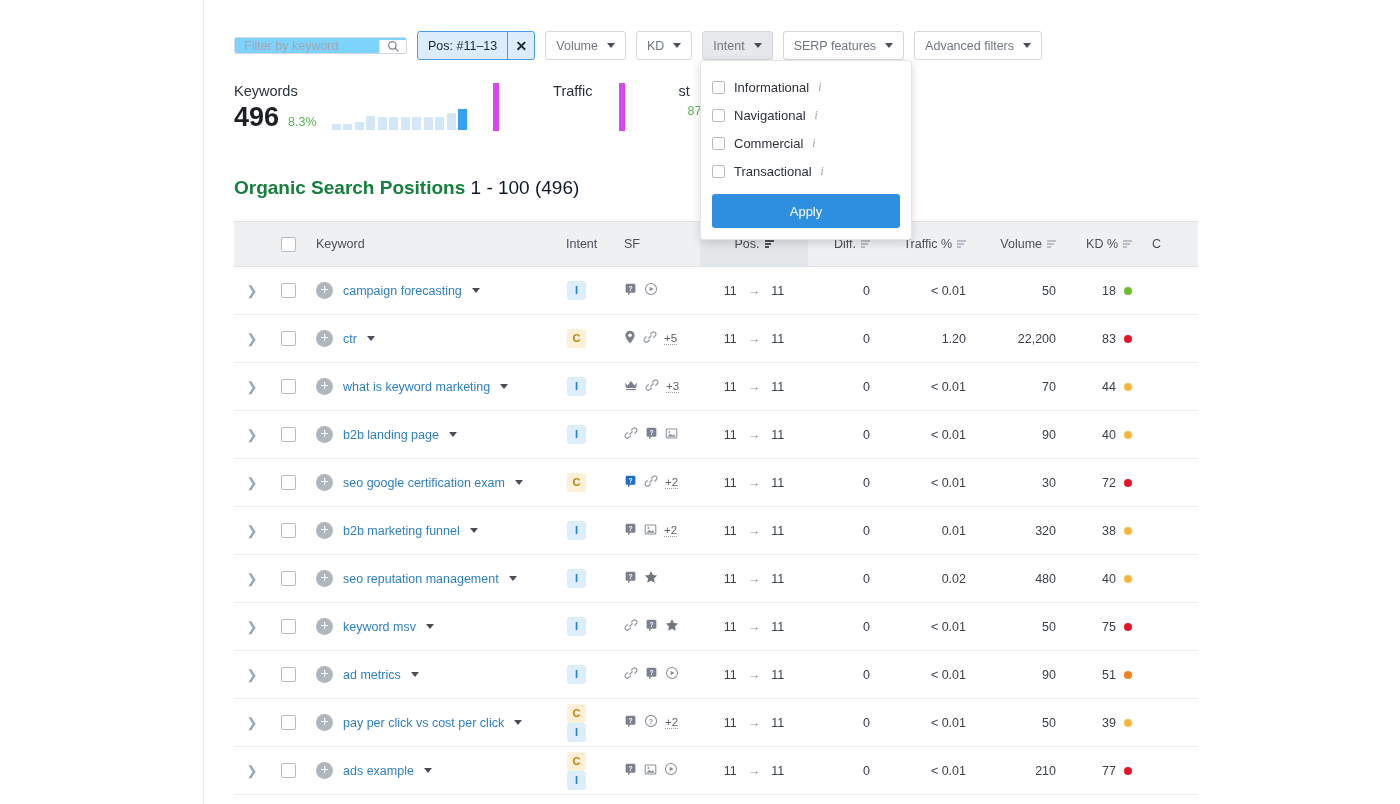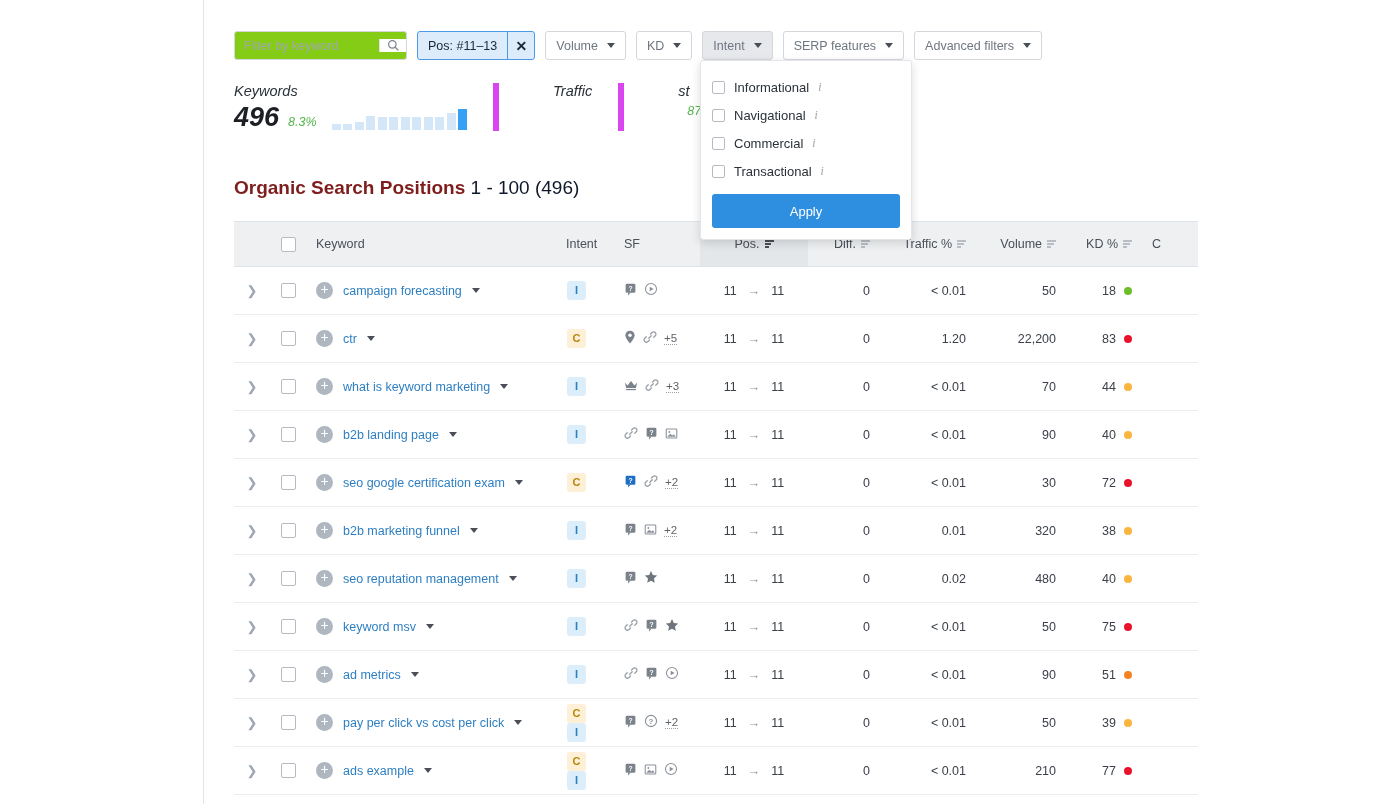--- a/index.html
+++ b/index.html
@@ -17,23 +17,23 @@
     position: absolute; left: 203px; top: 0; width: 1px; height: 804px;
     background: #e2e5e9;
   }
 
   
   .filter-bar {
     position: absolute; left: 234px; top: 31px;
     display: flex; align-items: center; gap: 10px;
   }
   .kw-search {
-    display: flex; align-items: center;
-    height: 29px; border: 1px solid #d4d7dc; border-radius: 3px;
-    background: #84cc16; overflow: hidden;
+    display: flex; align-items: flex-end;
+    height: 17px; border: 1px solid #d4d7dc; border-radius: 3px;
+    background: #7dd3fc; overflow: hidden;
   }
   .kw-search input {
     width: 144px; border: 0; outline: 0; padding: 0 9px;
     font-family: "Liberation Sans", sans-serif; font-size: 12.5px; color: #444;
     background: transparent;
   }
   .kw-search input::placeholder { color: #a2a7ae; }
   .kw-search .srch-btn {
     width: 27px; border-left: 1px solid #e0e3e7;
     display: flex; align-items: center; justify-content: center;
@@ -85,33 +85,33 @@
   .info-i { font-style: italic; font-size: 11.5px; color: #9aa0a8; font-family: "Liberation Serif", serif;}
   .apply-btn {
     margin-top: 9px; width: 100%; height: 34px;
     background: #2e8ee0; border: 0; border-radius: 3px;
     color: #fff; font-size: 13px; font-family: "Liberation Sans", sans-serif;
     cursor: pointer;
   }
 
   
   .metrics { position: absolute; left: 234px; top: 83px; display: flex; }
-  .metric { position: relative; padding-right: 26px; font-style: italic; }
+  .metric { position: relative; padding-right: 26px; }
   .metric + .metric { padding-left: 54px; border-left: 6px solid #d946ef; }
   .m-title { font-size: 14.5px; color: #2b3138; margin-bottom: 5px; }
   .m-row { display: flex; align-items: flex-end; gap: 9px; }
   .m-val { font-size: 27px; font-weight: bold; color: #1c1f24; line-height: 1; }
   .m-delta { font-size: 12.5px; color: #54b54e; padding-bottom: 2px; }
   .spark { display: flex; align-items: flex-end; gap: 2.5px; height: 22px; padding-bottom: 1px; margin-left: 6px;}
   .spark i { display: block; width: 9px; background: #d4e7f9; }
   .spark i.hl { background: #35a0f4; }
 
   
   .sec-title { position: absolute; left: 234px; top: 177px; font-size: 19px; }
-  .sec-title b { font-weight: bold; color: #7f1d1d; }
+  .sec-title b { font-weight: bold; color: #15803d; }
   .sec-title span { font-weight: normal; color: #0f172a; }
 
   
   .tbl-wrap { position: absolute; left: 234px; top: 221px; width: 964px; }
   table { border-collapse: collapse; width: 964px; table-layout: fixed; }
   thead th {
     background: #eef0f2; height: 45px; font-weight: normal;
     font-size: 12.5px; color: #4a4f57;
     border-bottom: 1px solid #dfe3e8; border-top: 1px solid #dfe3e8;
     padding: 4px 10px; vertical-align: middle;

